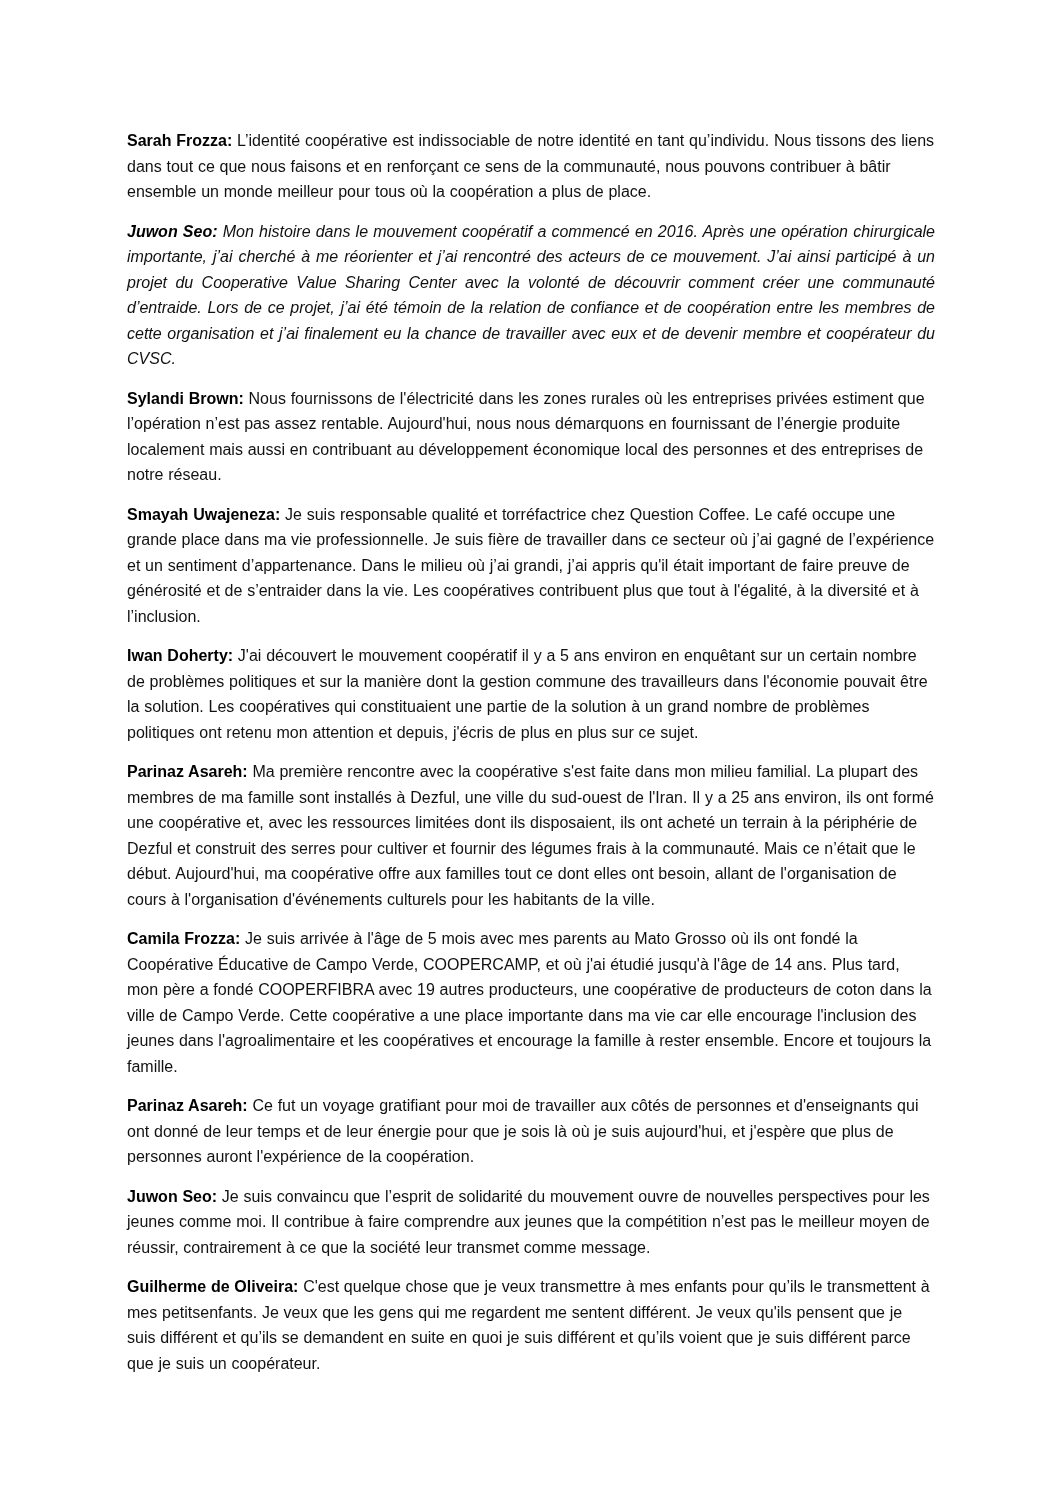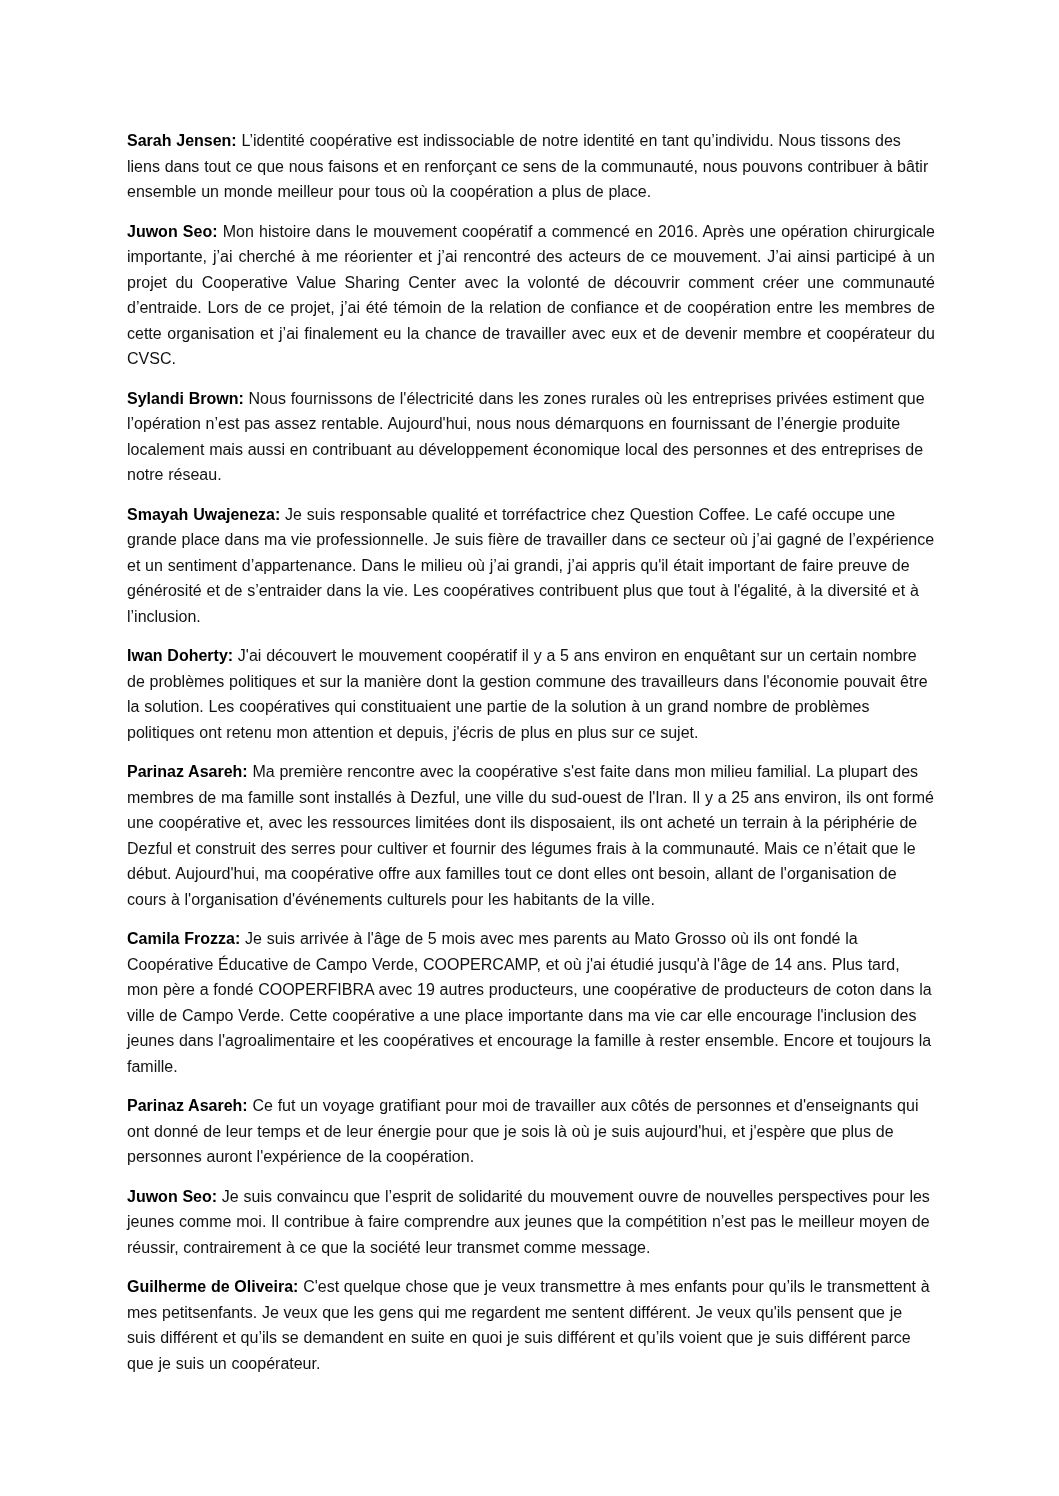--- a/index.html
+++ b/index.html
@@ -24,32 +24,33 @@
   }
   p.para {
     margin: 0 0 14px 0;
     font-size: 16px;
     line-height: 25.5px;
     text-align: left;
     word-spacing: 0.02em;
   }
   p.para.justify {
     text-align: justify;
+    font-style: italic;
   }
   p.para strong.speaker {
     font-weight: bold;
     color: #000000;
   }
 </style>
 </head>
 <body>
 
 <div class="page">
   <div class="doc-body">
-  <p class="para"><strong class="speaker">Sarah Jensen:</strong><span> L’identité coopérative est indissociable de notre identité en tant qu’individu. Nous tissons des liens dans tout ce que nous faisons et en renforçant ce sens de la communauté, nous pouvons contribuer à bâtir ensemble un monde meilleur pour tous où la coopération a plus de place.</span></p>
+  <p class="para"><strong class="speaker">Sarah Frozza:</strong><span> L’identité coopérative est indissociable de notre identité en tant qu’individu. Nous tissons des liens dans tout ce que nous faisons et en renforçant ce sens de la communauté, nous pouvons contribuer à bâtir ensemble un monde meilleur pour tous où la coopération a plus de place.</span></p>
 
   <p class="para justify"><strong class="speaker">Juwon Seo:</strong><span> Mon histoire dans le mouvement coopératif a commencé en 2016. Après une opération chirurgicale importante, j’ai cherché à me réorienter et j’ai rencontré des acteurs de ce mouvement. J’ai ainsi participé à un projet du Cooperative Value Sharing Center avec la volonté de découvrir comment créer une communauté d’entraide. Lors de ce projet, j’ai été témoin de la relation de confiance et de coopération entre les membres de cette organisation et j’ai finalement eu la chance de travailler avec eux et de devenir membre et coopérateur du CVSC.</span></p>
 
   <p class="para"><strong class="speaker">Sylandi Brown:</strong><span> Nous fournissons de l'électricité dans les zones rurales où les entreprises privées estiment que l’opération n’est pas assez rentable. Aujourd'hui, nous nous démarquons en fournissant de l’énergie produite localement mais aussi en contribuant au développement économique local des personnes et des entreprises de notre réseau.</span></p>
 
   <p class="para"><strong class="speaker">Smayah Uwajeneza:</strong><span> Je suis responsable qualité et torréfactrice chez Question Coffee. Le café occupe une grande place dans ma vie professionnelle. Je suis fière de travailler dans ce secteur où j’ai gagné de l’expérience et un sentiment d’appartenance. Dans le milieu où j’ai grandi, j’ai appris qu'il était important de faire preuve de générosité et de s’entraider dans la vie. Les coopératives contribuent plus que tout à l'égalité, à la diversité et à l’inclusion.</span></p>
 
   <p class="para"><strong class="speaker">Iwan Doherty:</strong><span> J'ai découvert le mouvement coopératif il y a 5 ans environ en enquêtant sur un certain nombre de problèmes politiques et sur la manière dont la gestion commune des travailleurs dans l'économie pouvait être la solution. Les coopératives qui constituaient une partie de la solution à un grand nombre de problèmes politiques ont retenu mon attention et depuis, j'écris de plus en plus sur ce sujet.</span></p>
 
   <p class="para"><strong class="speaker">Parinaz Asareh:</strong><span> Ma première rencontre avec la coopérative s'est faite dans mon milieu familial. La plupart des membres de ma famille sont installés à Dezful, une ville du sud-ouest de l'Iran. Il y a 25 ans environ, ils ont formé une coopérative et, avec les ressources limitées dont ils disposaient, ils ont acheté un terrain à la périphérie de Dezful et construit des serres pour cultiver et fournir des légumes frais à la communauté. Mais ce n’était que le début. Aujourd'hui, ma coopérative offre aux familles tout ce dont elles ont besoin, allant de l'organisation de cours à l'organisation d'événements culturels pour les habitants de la ville.</span></p>

